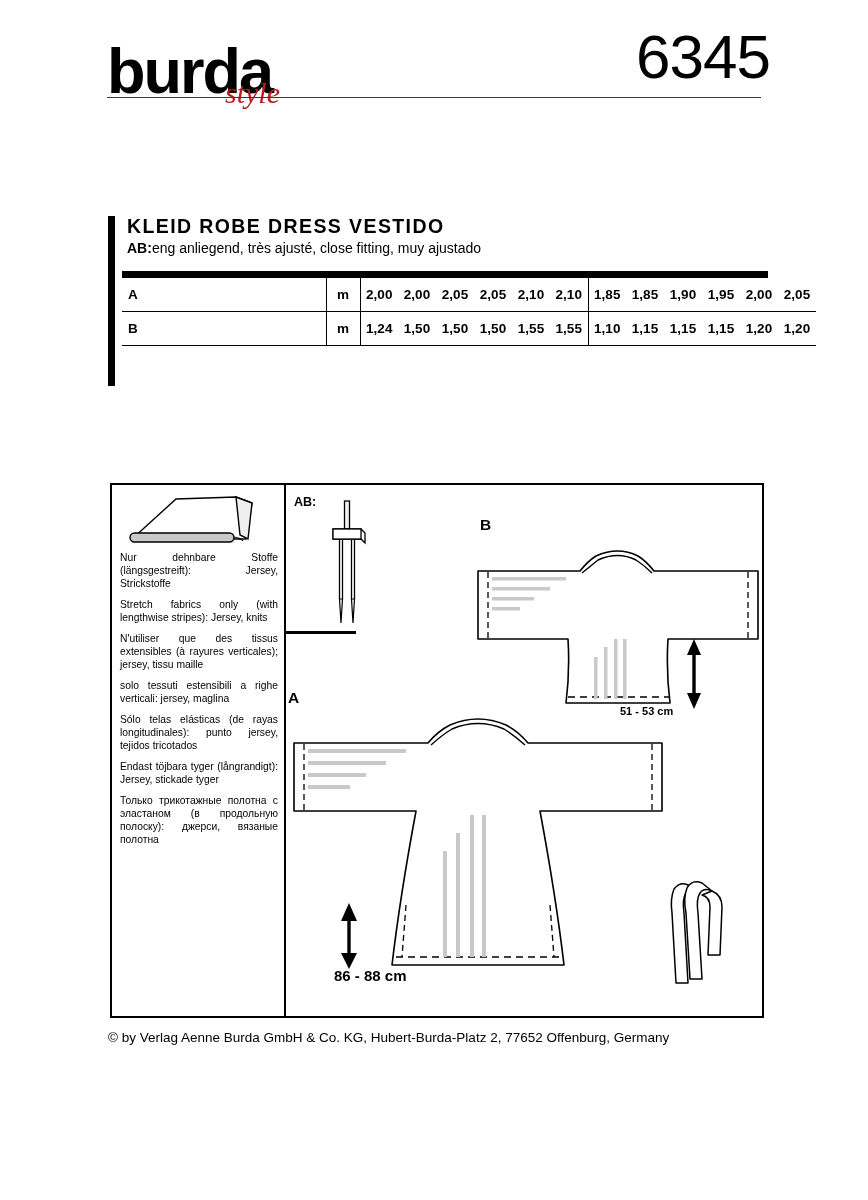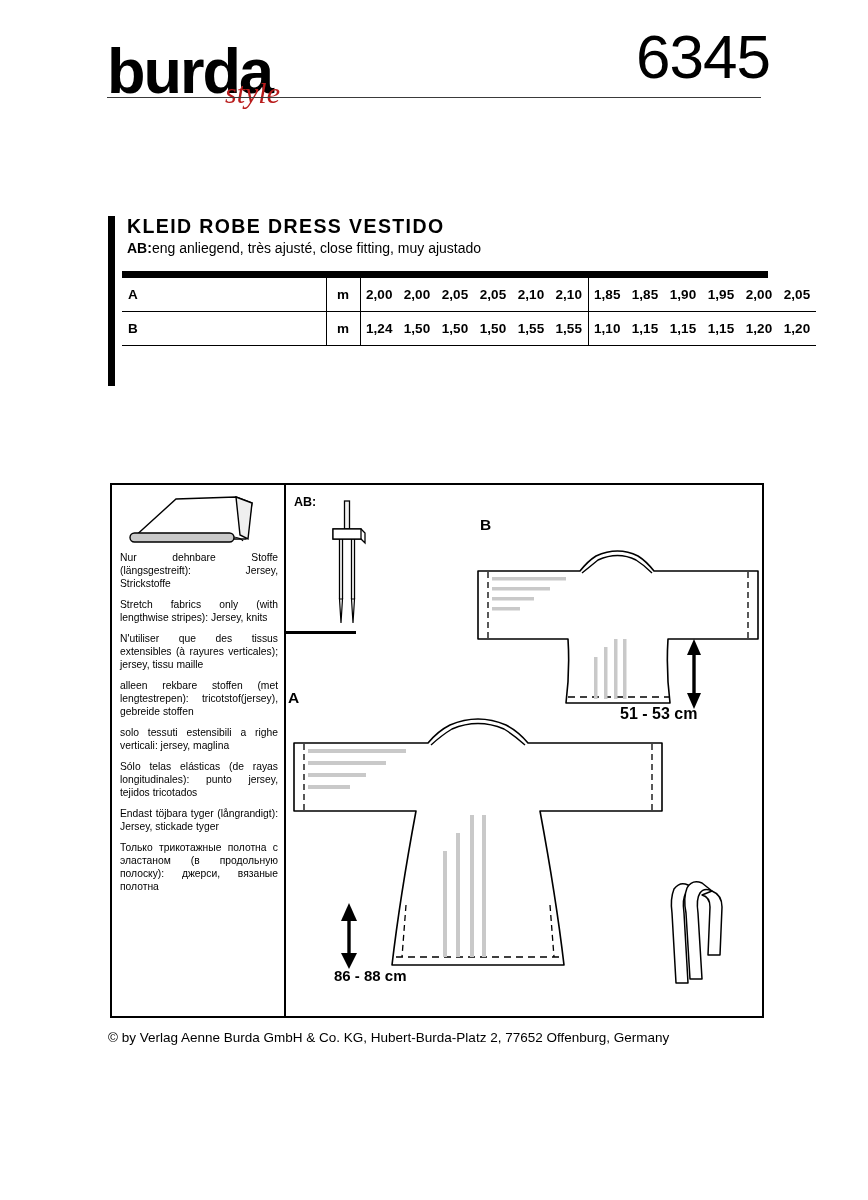--- a/index.html
+++ b/index.html
@@ -51,21 +51,21 @@
   #fabric-text p{margin:0 0 7.5px 0;text-align:justify;}
   #fabric-text p:last-child{margin-bottom:0;}
 
   #ab-label{position:absolute;left:182px;top:10px;font-size:12.5px;font-weight:bold;}
   #needle-icon{position:absolute;left:212px;top:14px;width:46px;height:128px;}
 
   #view-b-label{position:absolute;left:368px;top:31px;font-size:15.5px;font-weight:bold;}
   #view-a-label{position:absolute;left:176px;top:204px;font-size:15.5px;font-weight:bold;}
 
   #svg-b{position:absolute;left:358px;top:46px;width:296px;height:185px;}
-  #meas-b{position:absolute;left:508px;top:220px;font-size:16px;font-weight:bold;}
+  #meas-b{position:absolute;left:508px;top:220px;font-size:11px;font-weight:bold;}
   #svg-a{position:absolute;left:176px;top:222px;width:478px;height:300px;}
   #meas-a{position:absolute;left:222px;top:482px;font-size:15px;font-weight:bold;}
 
   
   #footer{position:absolute;left:108px;top:1030px;width:700px;font-size:13.5px;}
 </style>
 </head>
 <body>
 
 <div id="header">
@@ -146,21 +146,20 @@
     <path d="M14 50 L58 10 L118 8 L134 14 L128 50 Z" fill="#fff" stroke="#000" stroke-width="1.4"></path>
     <path d="M118 8 L134 14 L130 50 L122 46 Z" fill="#efefef" stroke="#000" stroke-width="1.4"></path>
     <rect x="12" y="44" width="104" height="9" rx="4.5" fill="#c9c9c9" stroke="#000" stroke-width="1.4"></rect>
     <path d="M116 48 q7 1 9 4" fill="none" stroke="#000" stroke-width="1.2"></path>
   </svg>
 
   <div id="fabric-text">
     <p>Nur dehnbare Stoffe (längsgestreift): Jersey, Strickstoffe</p>
     <p>Stretch fabrics only (with lengthwise stripes): Jersey, knits</p>
     <p>N'utiliser que des tissus extensibles (à rayures verticales); jersey, tissu maille</p>
-    <p>alleen rekbare stoffen (met lengtestrepen): tricotstof(jersey), gebreide stoffen</p>
     <p>solo tessuti estensibili a righe verticali: jersey, maglina</p>
     <p>Sólo telas elásticas (de rayas longitudinales): punto jersey, tejidos tricotados</p>
     <p>Endast töjbara tyger (långrandigt): Jersey, stickade tyger</p>
     <p>Только трикотажные полотна с эластаном (в продольную полоску): джерси, вязаные полотна</p>
   </div>
 
   <div id="ab-label">AB:</div>
   <svg id="needle-icon" viewBox="0 0 46 128">
     <rect x="20.5" y="2" width="5" height="28" fill="#f2f2f2" stroke="#000" stroke-width="1.3"></rect>
     <path d="M9 30 L37 30 L41 34 L41 44 L37 40 L9 40 Z" fill="#fff" stroke="#000" stroke-width="1.3"></path>

